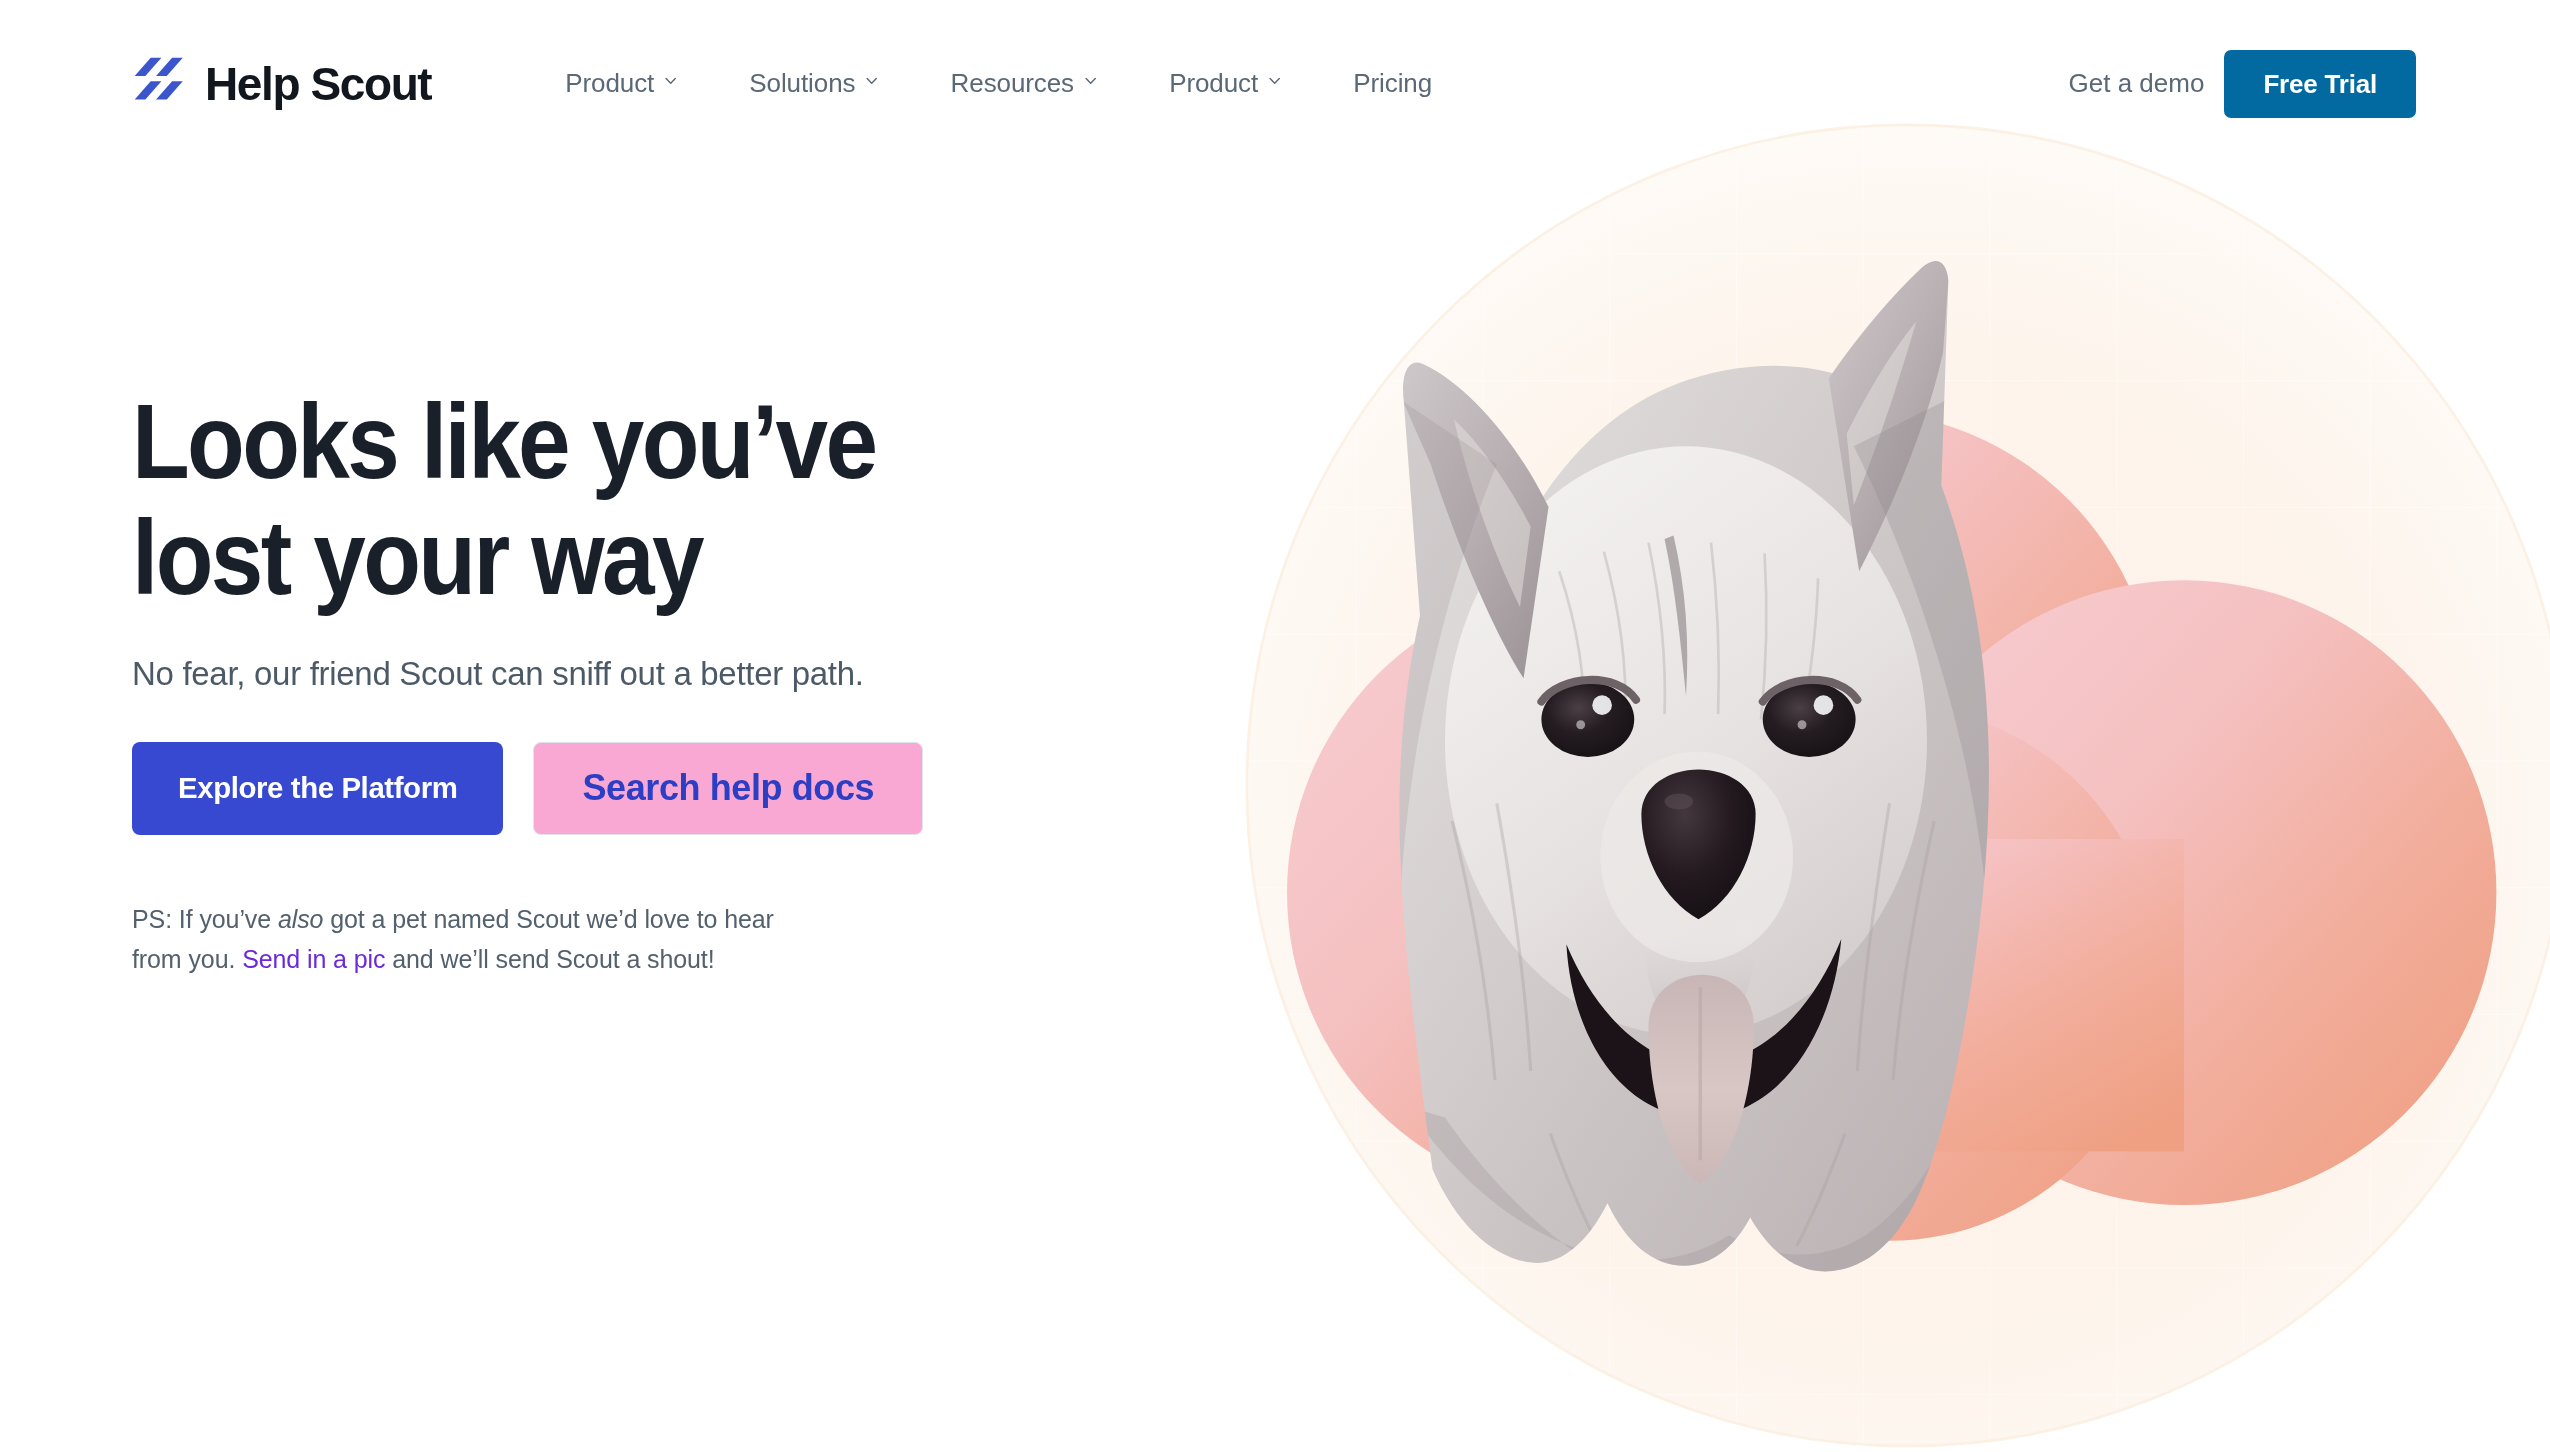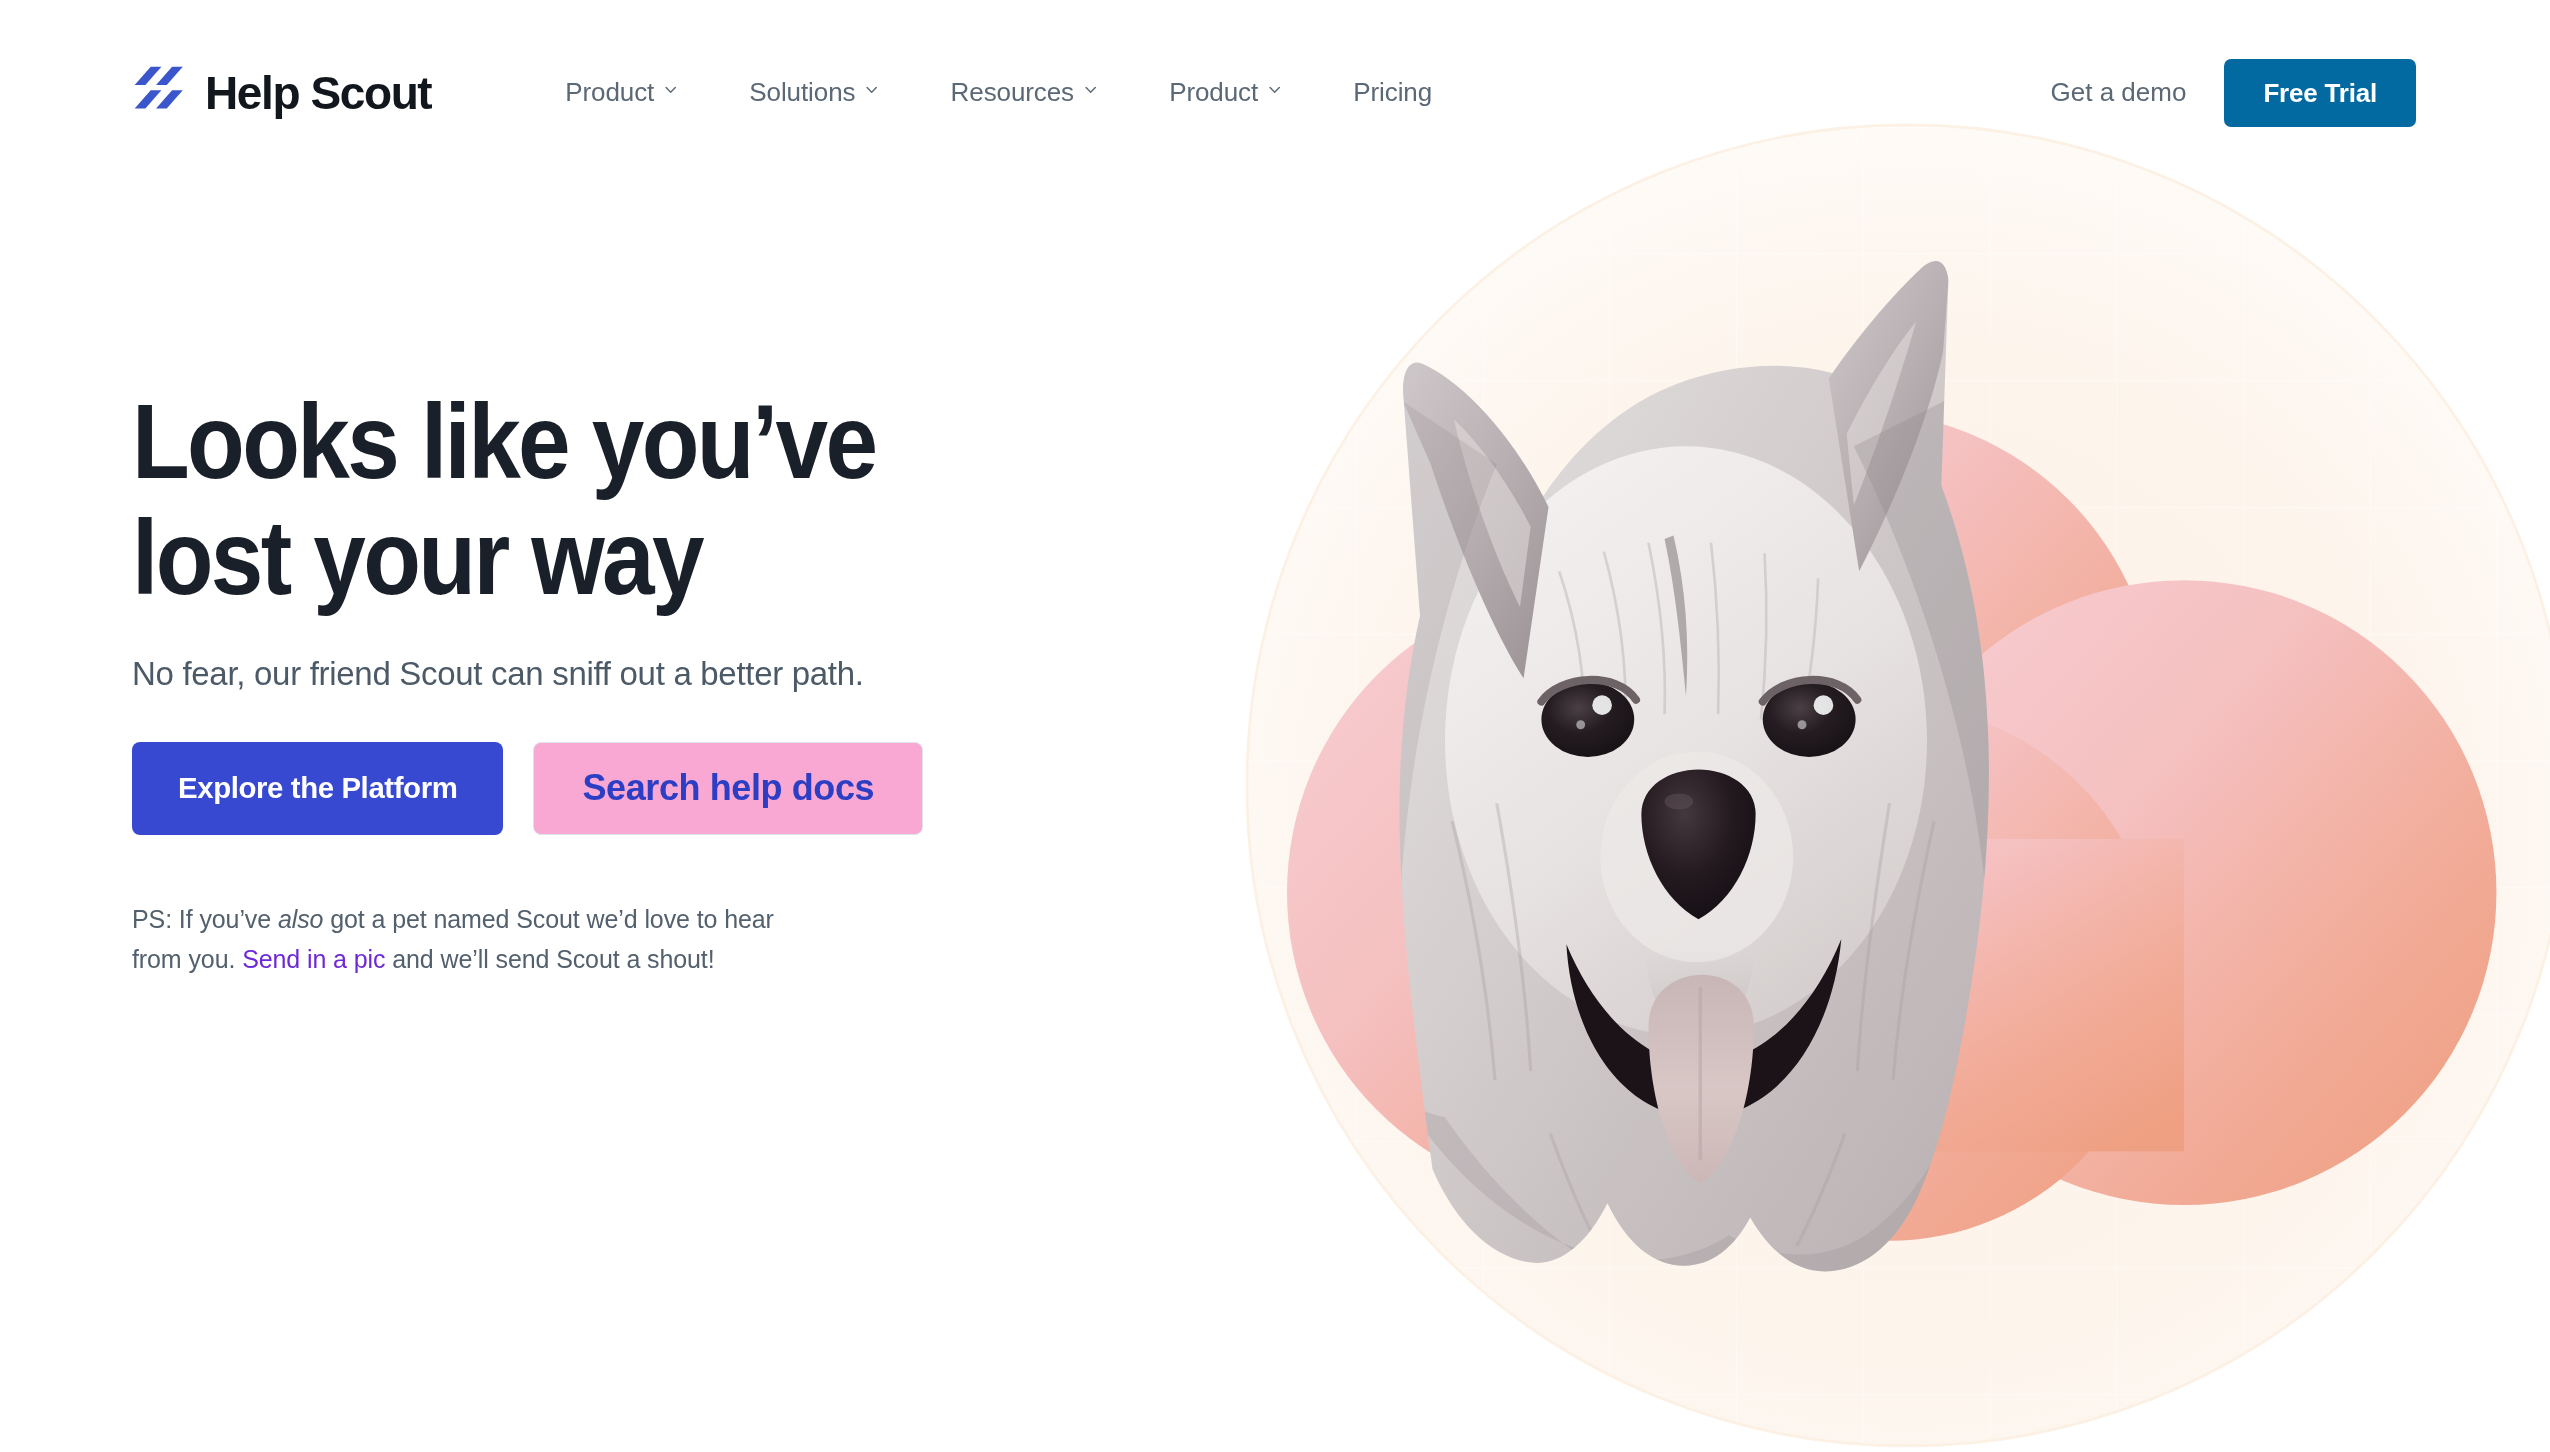--- a/index.html
+++ b/index.html
@@ -17,21 +17,21 @@
     position: relative;
     width: 2550px;
     height: 1453px;
     background: #ffffff;
     overflow: hidden;
   }
 
   
   .header {
     position: absolute;
-    top: 10px; left: 0;
+    top: 1px; left: 0;
     width: 2550px;
     height: 165px;
     display: flex;
     align-items: center;
     padding: 0 134px 0 132px;
     z-index: 40;
   }
 
   .brand {
     display: flex;
@@ -87,21 +87,21 @@
     display: flex;
     align-items: center;
     gap: 0;
   }
   .demo-link {
     font-size: 26px;
     color: #5b6876;
     text-decoration: none;
     white-space: nowrap;
     padding: 12.5px 0;
-    margin-right: 38px;
+    margin-right: 20px;
     cursor: pointer;
     font-family: "Liberation Sans", sans-serif;
   }
   .trial-btn {
     background: #0369a1;
     color: #ffffff;
     font-size: 26px;
     font-weight: 700;
     letter-spacing: -0.2px;
     border: none;

